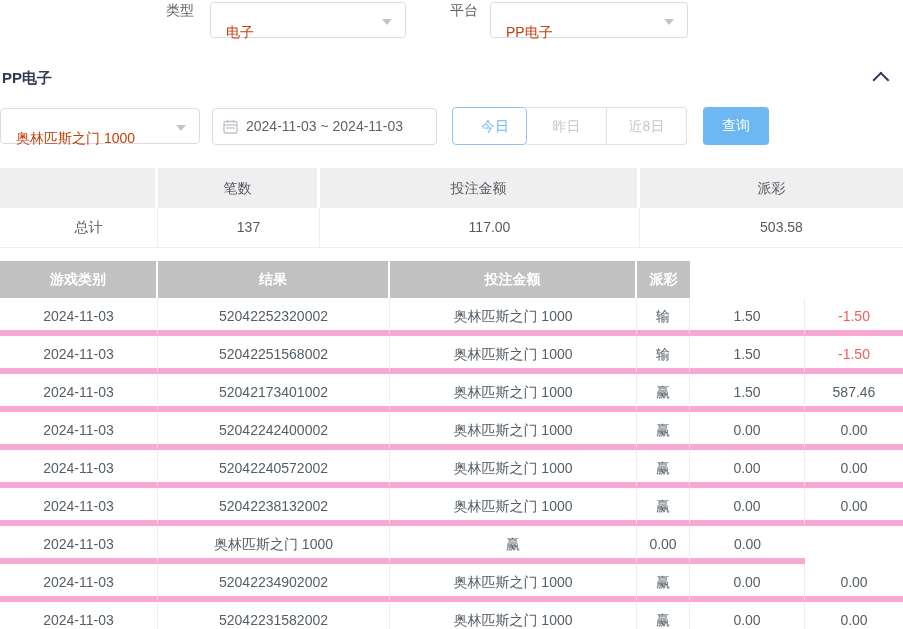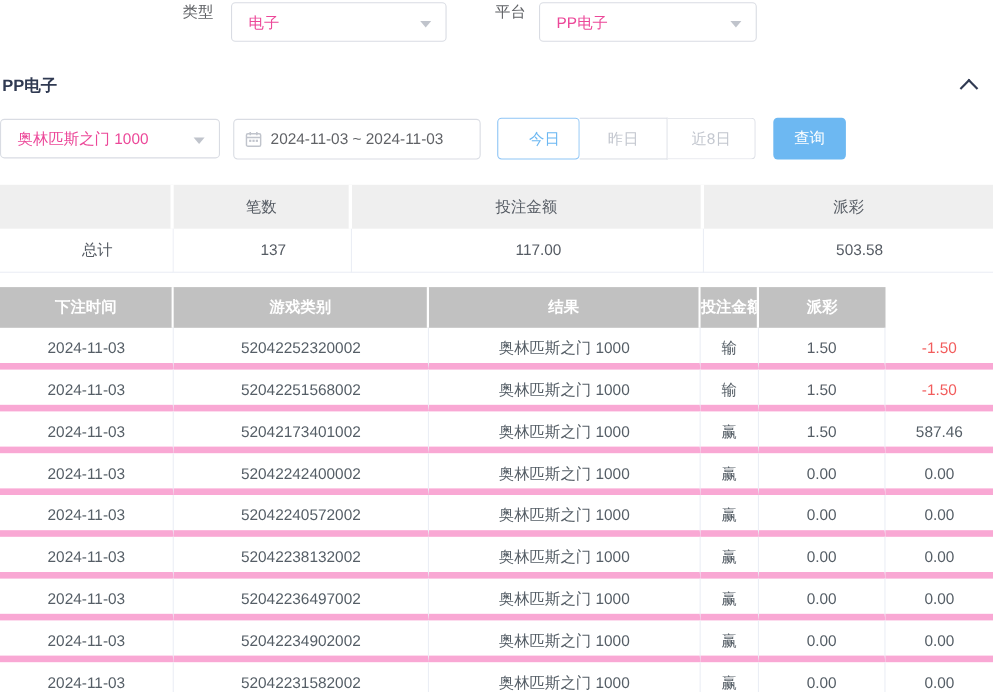--- a/index.html
+++ b/index.html
@@ -3,21 +3,21 @@
 <meta charset="utf-8">
 <style>
   * { margin:0; padding:0; box-sizing:border-box; }
   html,body { width:903px; height:629px; background:#fff; overflow:hidden;
     font-family:"Liberation Sans","DejaVu Sans",sans-serif; font-size:14px; color:#606266; }
 
   
   .top-filters { display:flex; align-items:flex-start; margin-top:2px; padding-left:166px; height:38px; }
   .field-label { color:#606266; margin-right:16px; white-space:nowrap; }
   .select-box { position:relative; height:36px; line-height:34px; border:1px solid #d9dce3;
-    border-radius:4px; background:#fff; padding:0 30px 0 15px; color:#ec4899; cursor:pointer; }
+    border-radius:4px; background:#fff; padding:12px 30px 0 15px; color:#c2410c; cursor:pointer; }
   .select-box .caret { position:absolute; right:13px; top:16px; width:0; height:0;
     border-left:5px solid transparent; border-right:5px solid transparent; border-top:6px solid #c0c4cc; }
   .sel-type { width:196px; margin-right:44px; }
   .sel-platform { width:198px; }
 
   
   .section-header { display:flex; align-items:center; justify-content:space-between;
     margin-top:24px; padding:0 14px 0 2px; height:28px; }
   .section-title { color:#303a52; font-weight:bold; font-size:15px; }
   .chevron-up { width:12px; height:12px; border-left:2px solid #303a52; border-top:2px solid #303a52;
@@ -117,21 +117,20 @@
   <div class="sgrid sbody">
     <div class="scell">总计</div>
     <div class="scell">137</div>
     <div class="scell">117.00</div>
     <div class="scell">503.58</div>
   </div>
 </div>
 
 <div class="bets-table">
   <div class="bgrid bhead">
-    <div class="hcell">下注时间</div>
     <div class="hcell">游戏类别</div>
     <div class="hcell">结果</div>
     <div class="hcell">投注金额</div>
     <div class="hcell">派彩</div>
   </div>
   <div>
       <div class="trow">
         <div class="tcell">2024-11-03</div>
         <div class="tcell">52042252320002</div>
         <div class="tcell">奥林匹斯之门 1000</div>
@@ -174,21 +173,20 @@
       <div class="trow">
         <div class="tcell">2024-11-03</div>
         <div class="tcell">52042238132002</div>
         <div class="tcell">奥林匹斯之门 1000</div>
         <div class="tcell">赢</div>
         <div class="tcell">0.00</div>
         <div class="tcell">0.00</div>
       </div>
       <div class="trow">
         <div class="tcell">2024-11-03</div>
-        <div class="tcell">52042236497002</div>
         <div class="tcell">奥林匹斯之门 1000</div>
         <div class="tcell">赢</div>
         <div class="tcell">0.00</div>
         <div class="tcell">0.00</div>
       </div>
       <div class="trow">
         <div class="tcell">2024-11-03</div>
         <div class="tcell">52042234902002</div>
         <div class="tcell">奥林匹斯之门 1000</div>
         <div class="tcell">赢</div>

